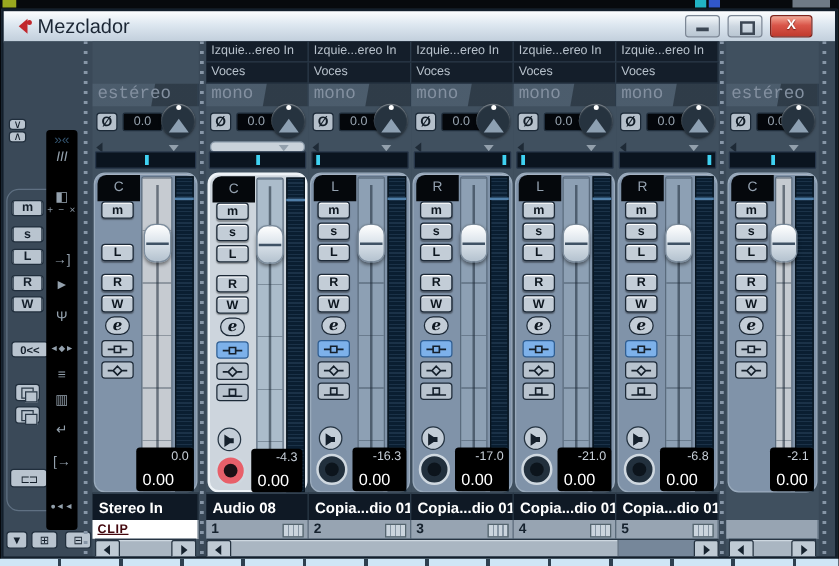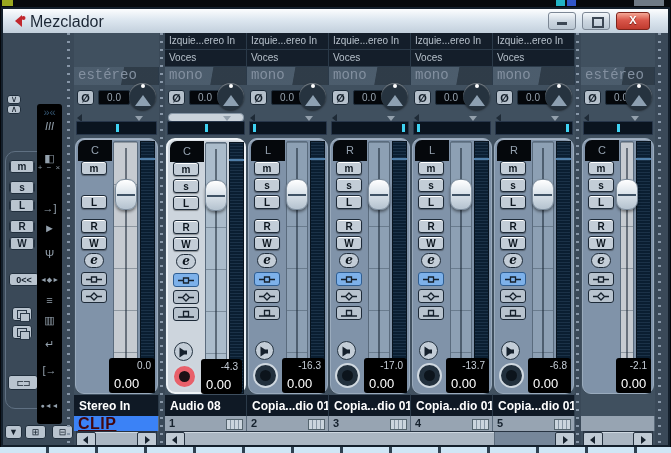--- a/index.html
+++ b/index.html
@@ -102,21 +102,21 @@
         background-image:repeating-linear-gradient(to bottom,rgba(130,170,210,.14) 0 1px,transparent 1px 3px);}
   .peakline{height:2px;background:#4f7ea8;}
   .valuebox{right:2px;top:219px;height:35px;background:#000;border-radius:3px;}
   .valuebox .peak{position:absolute;right:4px;top:2px;font-size:10px;color:#c7cfd8;}
   .valuebox .db{position:absolute;left:5px;bottom:2px;font-size:13px;color:#fff;}
   .namerow{left:0;right:0;top:361px;height:22px;background:#0f1925;border-top:1px solid #3e4e5e;
         border-right:1px solid #2b3a49;color:#fff;font-weight:bold;font-size:12px;line-height:22px;
         padding-left:5px;white-space:nowrap;overflow:hidden;}
   .subrow{left:0;right:0;top:383px;height:15px;background:#97a4b2;border-right:1px solid #5b6b7b;
         color:#16222e;font-weight:bold;font-size:11px;line-height:15px;padding-left:4px;}
-  .subrow.clip{background:#3b82f6;color:#43070d;font-size:16px;letter-spacing:.5px;text-decoration:underline;}
+  .subrow.clip{background:#ffffff;color:#43070d;font-size:10px;letter-spacing:.5px;text-decoration:underline;}
   .gridicon{position:absolute;right:3px;top:3px;width:15px;height:9px;border:1px solid #55656f;
         background:repeating-linear-gradient(to right,#cbd5de 0 3px,#8695a3 3px 4px);}
   
   .scroll{height:15px;background:#76879a;border:1px solid #273442;}
   .sthumb{position:absolute;top:0;bottom:0;background:#aab6c2;border-right:1px solid #5a6a7a;box-shadow:inset 0 1px 0 #cdd7e0;}
   .sbtn{position:absolute;top:0;width:18px;height:13px;background:#bfcad4;border:1px solid #273442;border-radius:2px;}
   .sbtn::after{content:"";position:absolute;left:50%;top:50%;}
   .sbtn.l::after{margin:-4px 0 0 -3px;border-top:4px solid transparent;border-bottom:4px solid transparent;border-right:5px solid #16222e;}
   .sbtn.r::after{margin:-4px 0 0 -2px;border-top:4px solid transparent;border-bottom:4px solid transparent;border-left:5px solid #16222e;}
   
@@ -460,21 +460,21 @@
                 <svg width="11" height="11">
                   <polygon points="9,3.5 6,3.5 1.5,0.5 1.5,10.5 6,7.5 9,7.5" fill="#15202c"></polygon>
                 </svg>
               </div>
               <div class="abs record"></div>
               <div class="abs ftrack" style="left: 37px; width: 22px; height: 252px;"></div>
               <div class="abs meter" style="left: 61px; width: 15px; height: 252px;"></div>
               <div class="abs peakline" style="left: 61px; width: 15px; top: 19px;"></div>
               <div class="abs fcap" style="left: 37px; top: 40px;"></div>
               <div class="abs valuebox" style="left: 33px;">
-                <div class="peak" style="position: absolute;">-13.7</div>
+                <div class="peak" style="position: absolute;">-21.0</div>
                 <div class="db" style="position: absolute;">0.00</div>
               </div>
             </div>
             <div class="abs namerow">Copia...dio 01</div>
             <div class="abs subrow"><span>4</span><div class="gridicon"></div></div>
           </div>
           <div class="abs strip" style="left: 490px; width: 82px;">
             <div class="abs hrow" style="top: 0px;">Izquie...ereo In</div>
             <div class="abs hrow" style="top: 17px;">Voces</div>
             <div class="abs tabrow" style="top: 34px; height: 18px;">mono</div>

